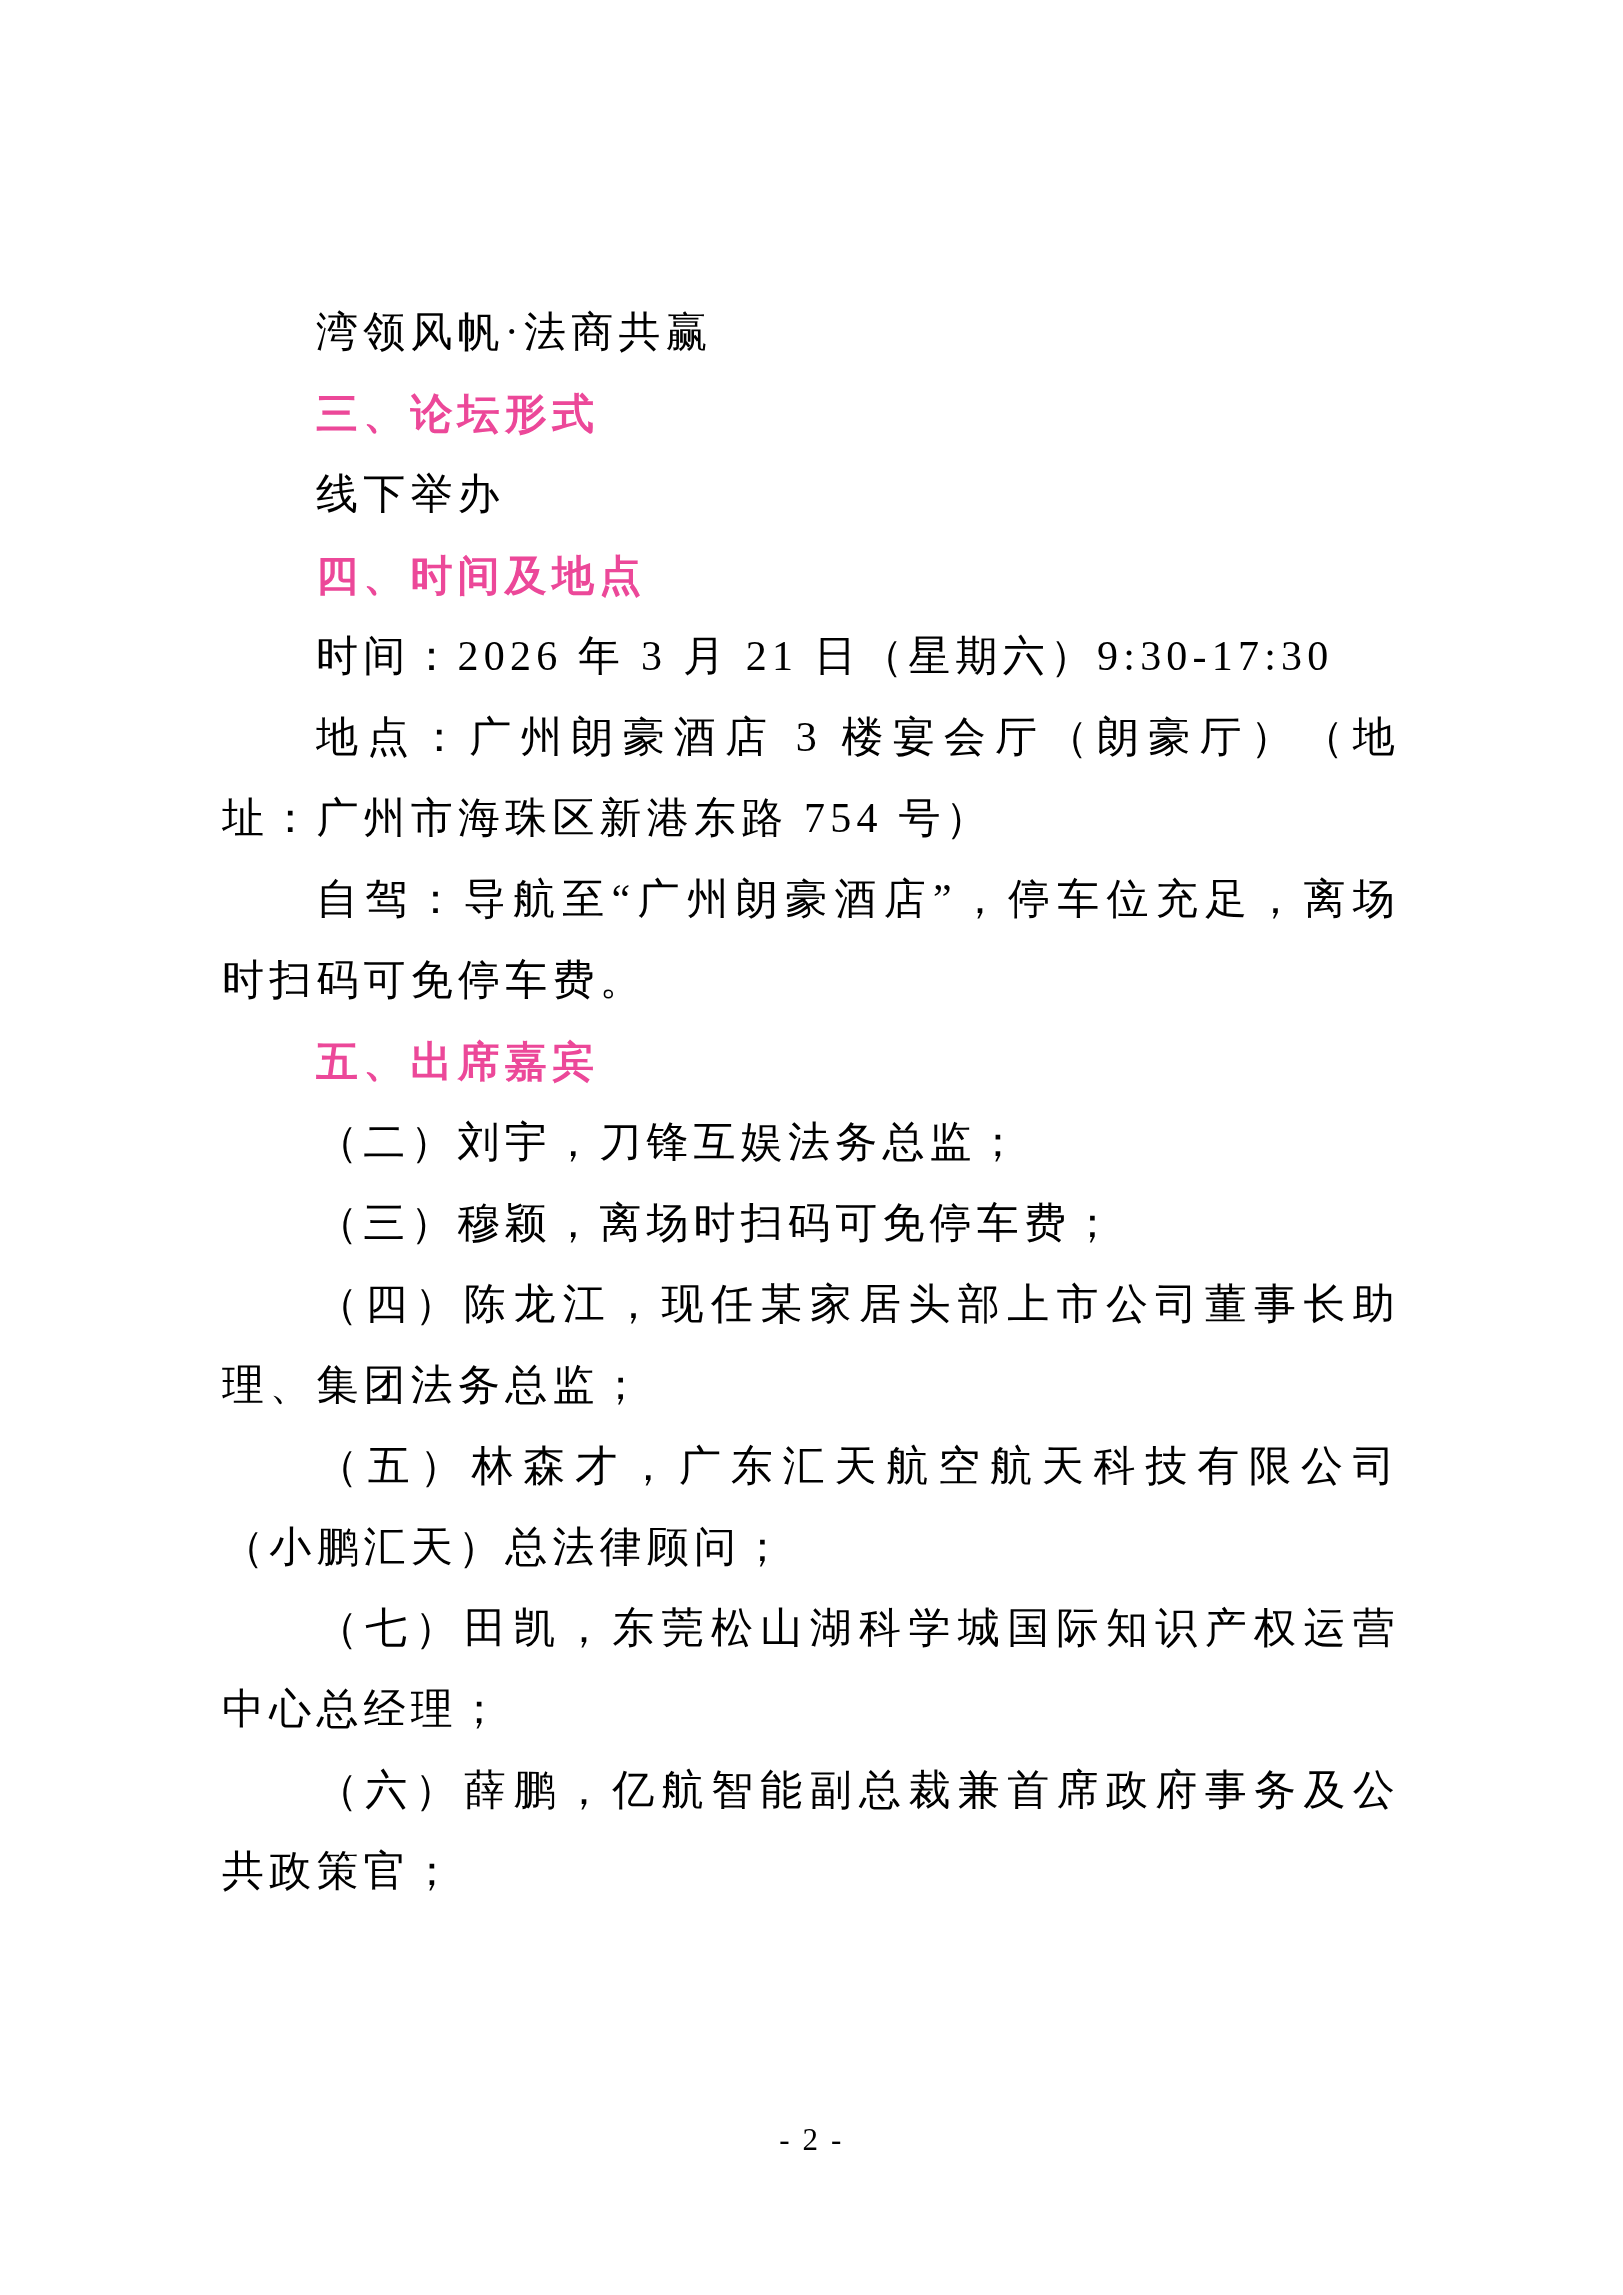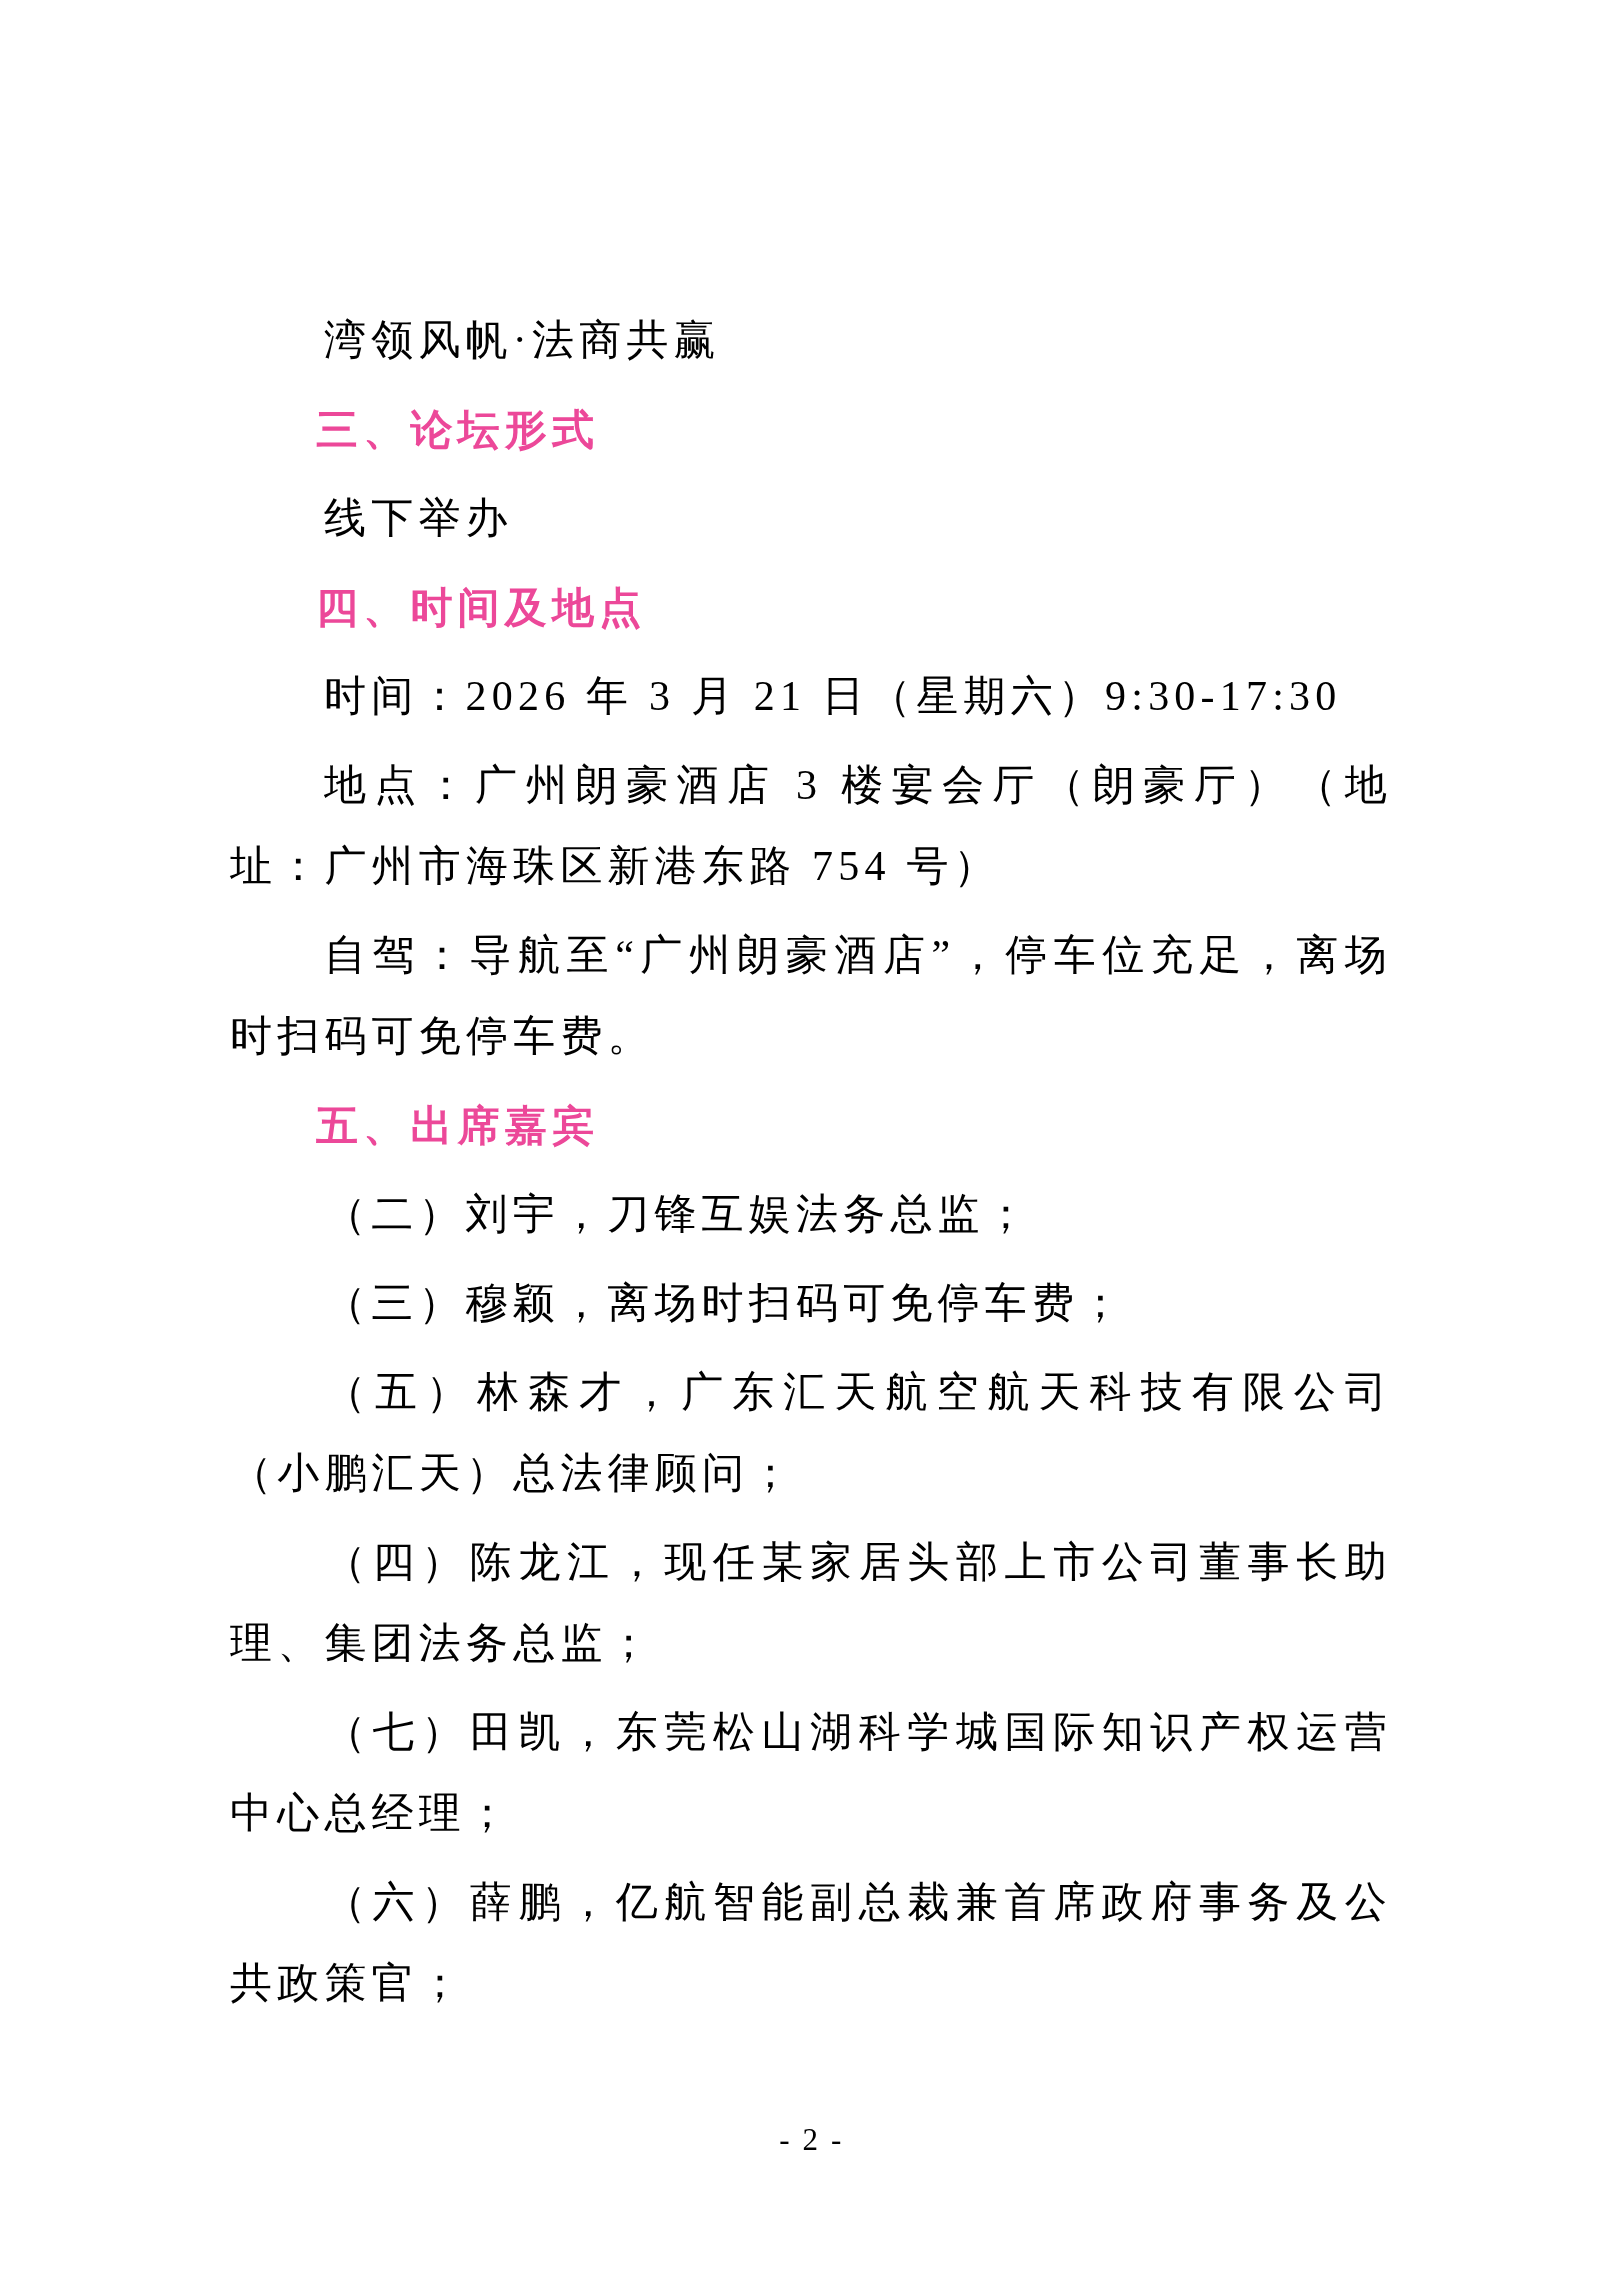--- a/index.html
+++ b/index.html
@@ -17,21 +17,21 @@
     font-family: "Liberation Serif", serif;
     color: #000000;
   }
   .text-column {
     position: absolute;
     left: 222px;
     top: 292px;
     width: 1178px;
   }
   .para {
-    margin: 8px;
+    margin: 0;
     font-size: 42px;
     line-height: 81px;
     letter-spacing: 5.2px;
     text-align: justify;
     text-justify: inter-character;
     text-indent: 94px;
     font-family: "Liberation Serif", serif;
     font-weight: normal;
     color: #000000;
   }
@@ -80,23 +80,23 @@
 
     <p class="para">自驾：导航至“广州朗豪酒店”，停车位充足，离场时扫码可免停车费。</p>
 
     <h2 class="heading">五、出席嘉宾</h2>
 
 
     <p class="para">（二）刘宇，刀锋互娱法务总监；</p>
 
     <p class="para">（三）穆颖，离场时扫码可免停车费；</p>
 
+    <p class="para">（四）陈龙江，现任某家居头部上市公司董事长助理、集团法务总监；</p>
+
     <p class="para">（五）林森才，广东汇天航空航天科技有限公司（小鹏汇天）总法律顾问；</p>
-
-    <p class="para">（四）陈龙江，现任某家居头部上市公司董事长助理、集团法务总监；</p>
 
     <p class="para">（七）田凯，东莞松山湖科学城国际知识产权运营中心总经理；</p>
 
     <p class="para">（六）薛鹏，亿航智能副总裁兼首席政府事务及公共政策官；</p>
 
   </div>
 
   <div class="footer">- 2 -</div>
 
 </div>

